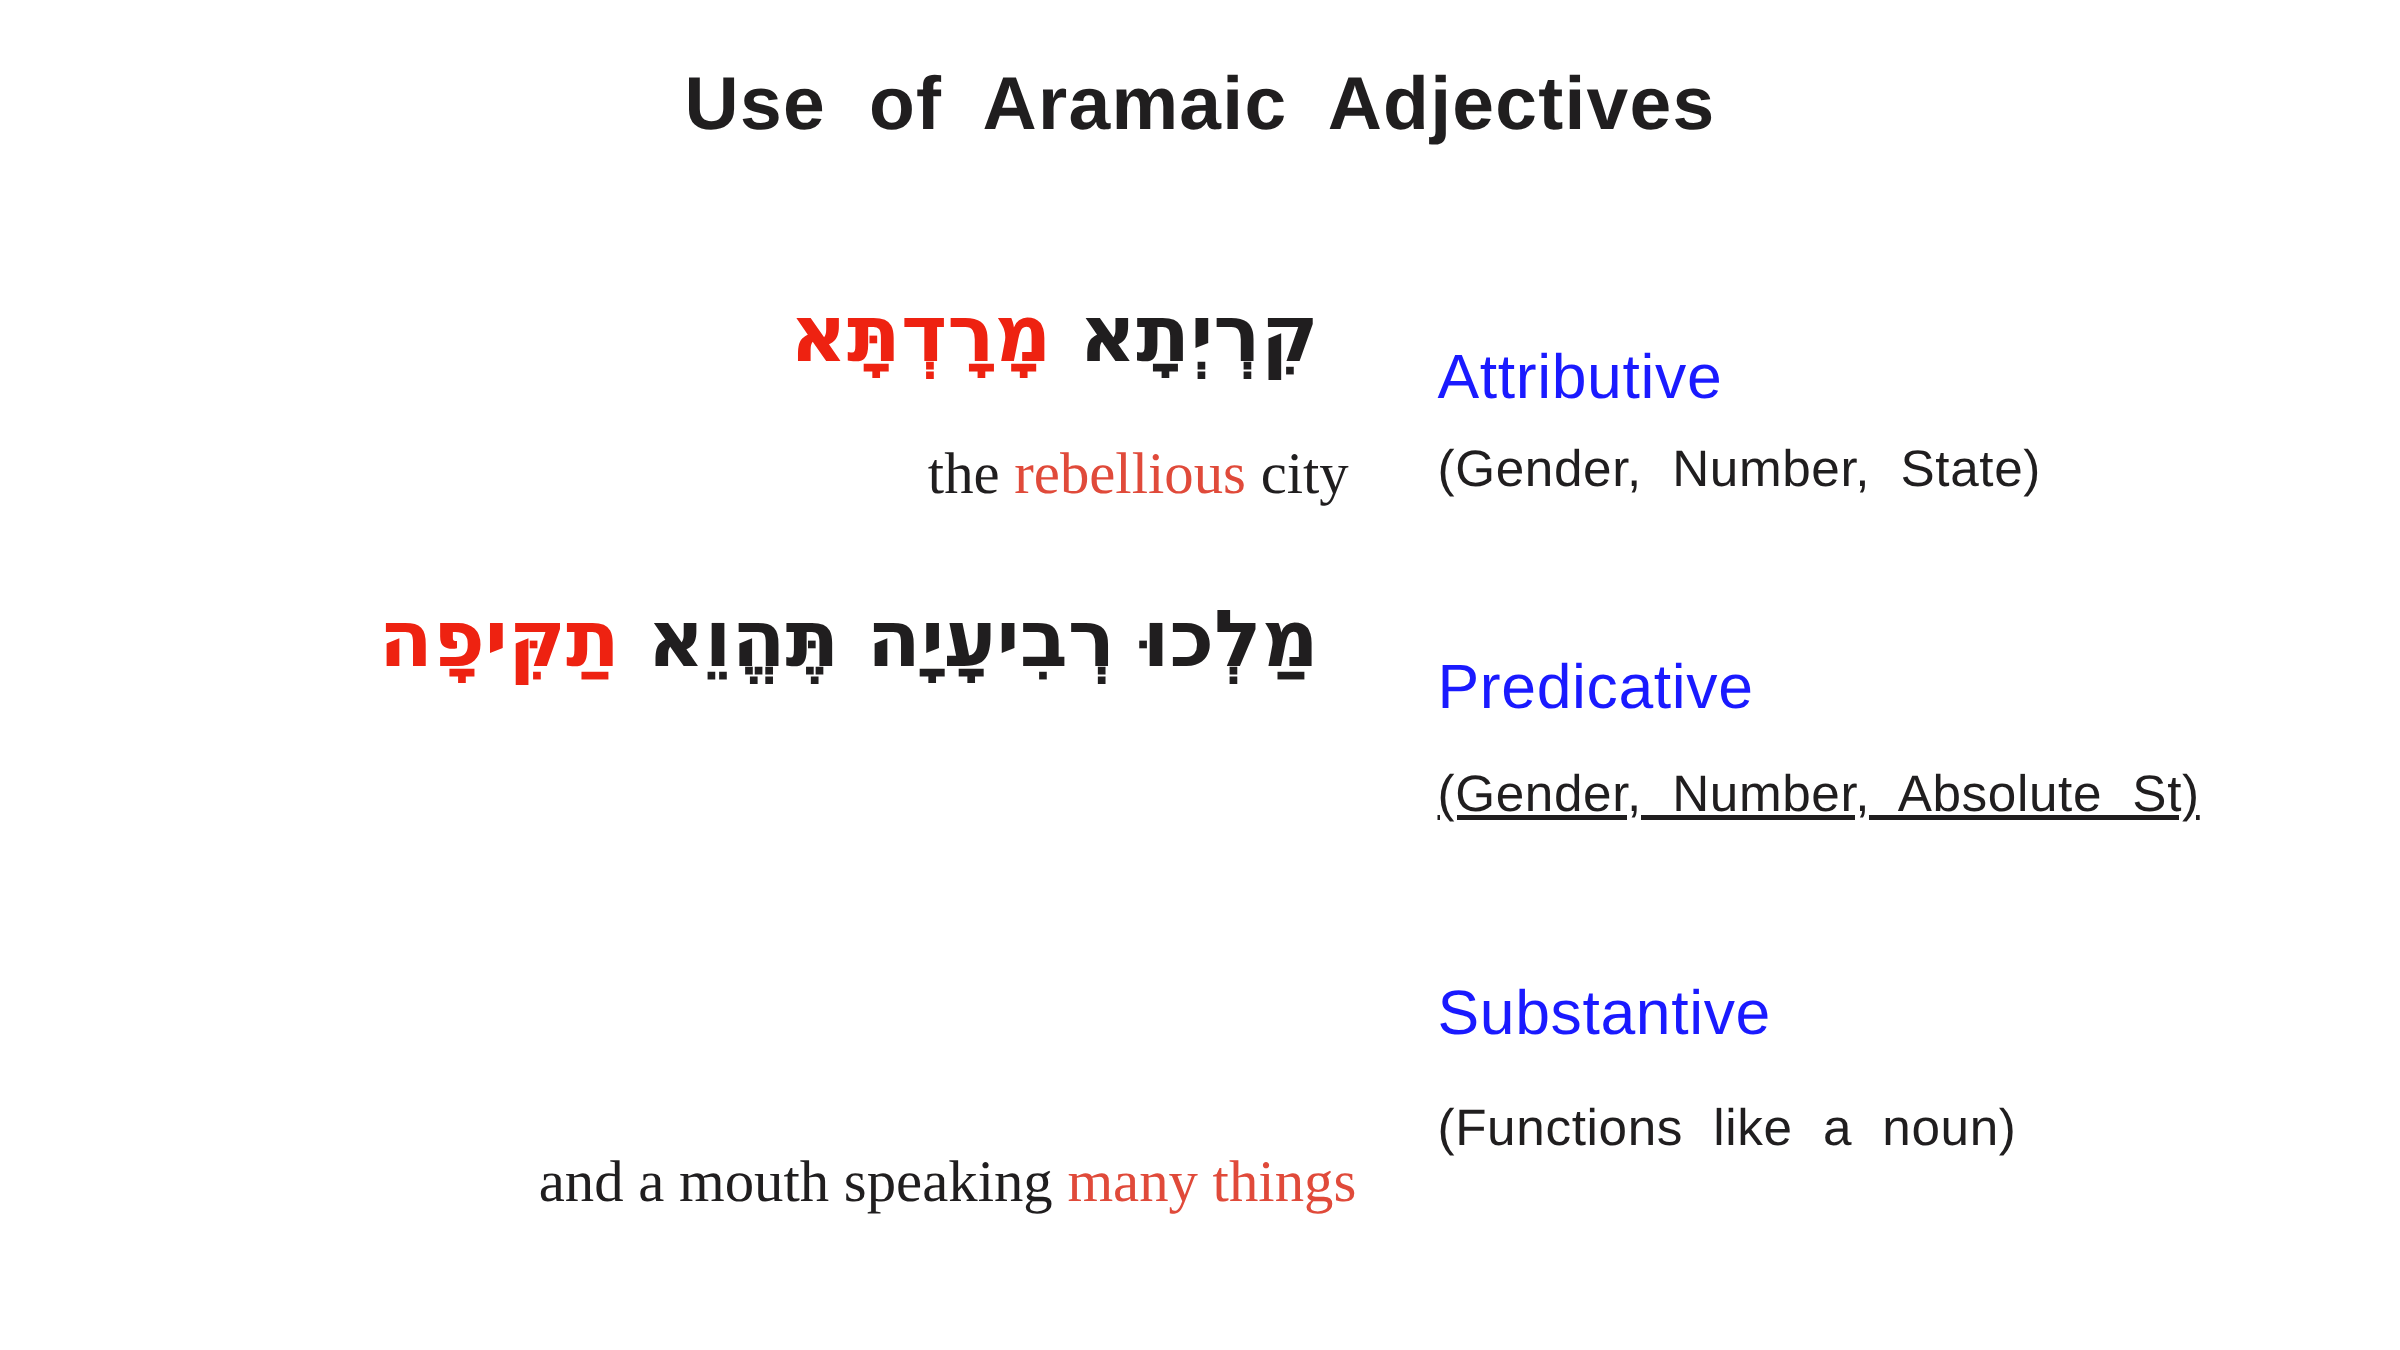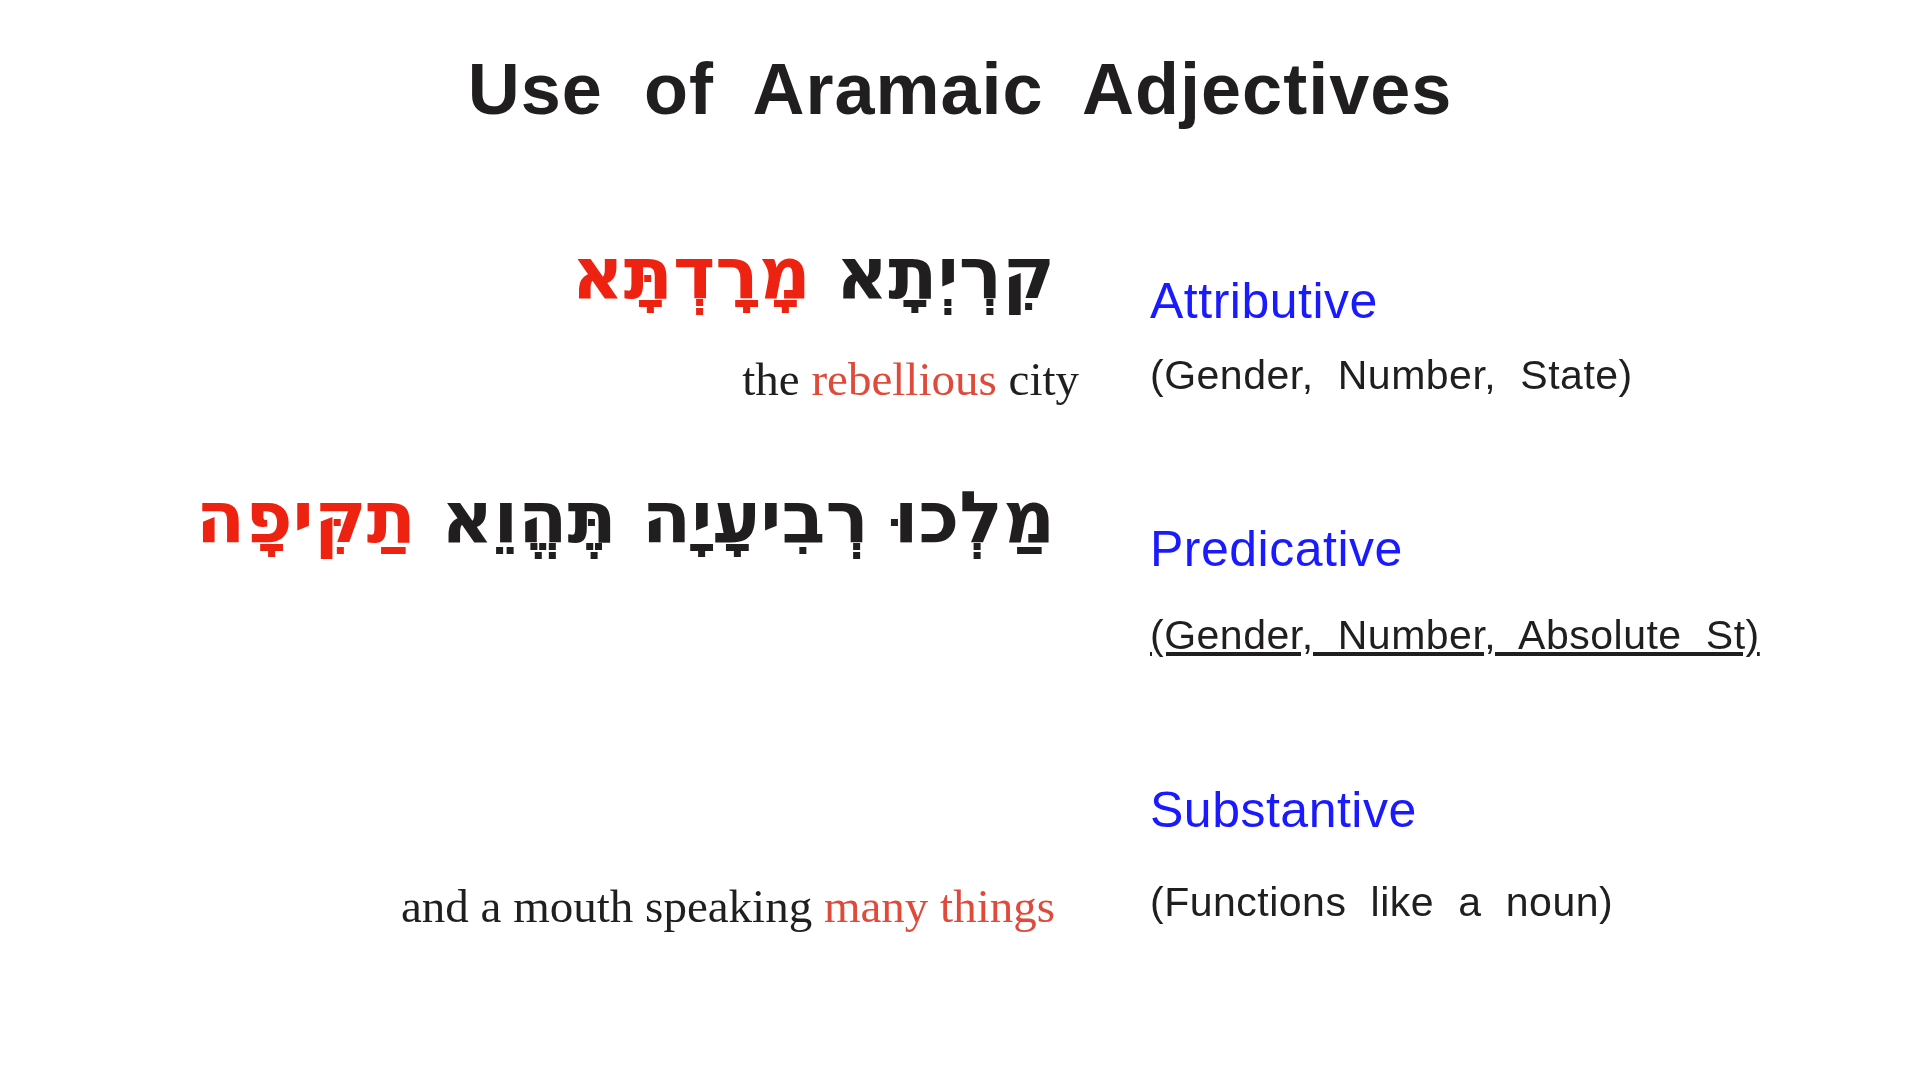--- a/index.html
+++ b/index.html
@@ -16,35 +16,35 @@
     font-family: "Liberation Sans", sans-serif;
   }
   .title {
     position: absolute;
     top: 48px;
     left: 0;
     width: 100%;
     text-align: center;
     font-family: "Liberation Sans", sans-serif;
     font-weight: 700;
-    font-size: 72px;
+    font-size: 60px;
     letter-spacing: 1px;
     word-spacing: 0.28em;
     color: var(--ink, #201e1f);
     margin: 0;
   }
   .aramaic {
     position: absolute;
     left: 0;
     width: 1055px;
     text-align: right;
     direction: rtl;
     font-family: "DejaVu Sans", sans-serif;
     font-weight: bold;
-    font-size: 72px;
+    font-size: 63px;
     line-height: 1.15;
     color: var(--ink, #201e1f);
     white-space: nowrap;
   }
   .translation {
     position: absolute;
     left: 0;
     width: 1055px;
     text-align: right;
     font-family: "Liberation Serif", serif;
@@ -84,21 +84,21 @@
   .r1-translation { top: 352px; padding-left: 24px; }
   .r1-category  { top: 272px; }
   .r1-note      { top: 352px; }
   
   .r2-aramaic   { top: 476px; }
   .r2-translation { top: 612px; }
   .r2-category  { top: 520px; text-align: right; }
   .r2-note      { top: 612px; text-decoration: underline; }
   
   .r3-aramaic   { top: 736px; }
-  .r3-translation { top: 879px; }
+  .r3-translation { top: 919px; padding-left: 30px; }
   .r3-category  { top: 781px; }
   .r3-note      { top: 879px; }
 </style>
 </head>
 <body>
 
 <div class="slide">
 
   <h1 class="title">Use of Aramaic Adjectives</h1>
 

